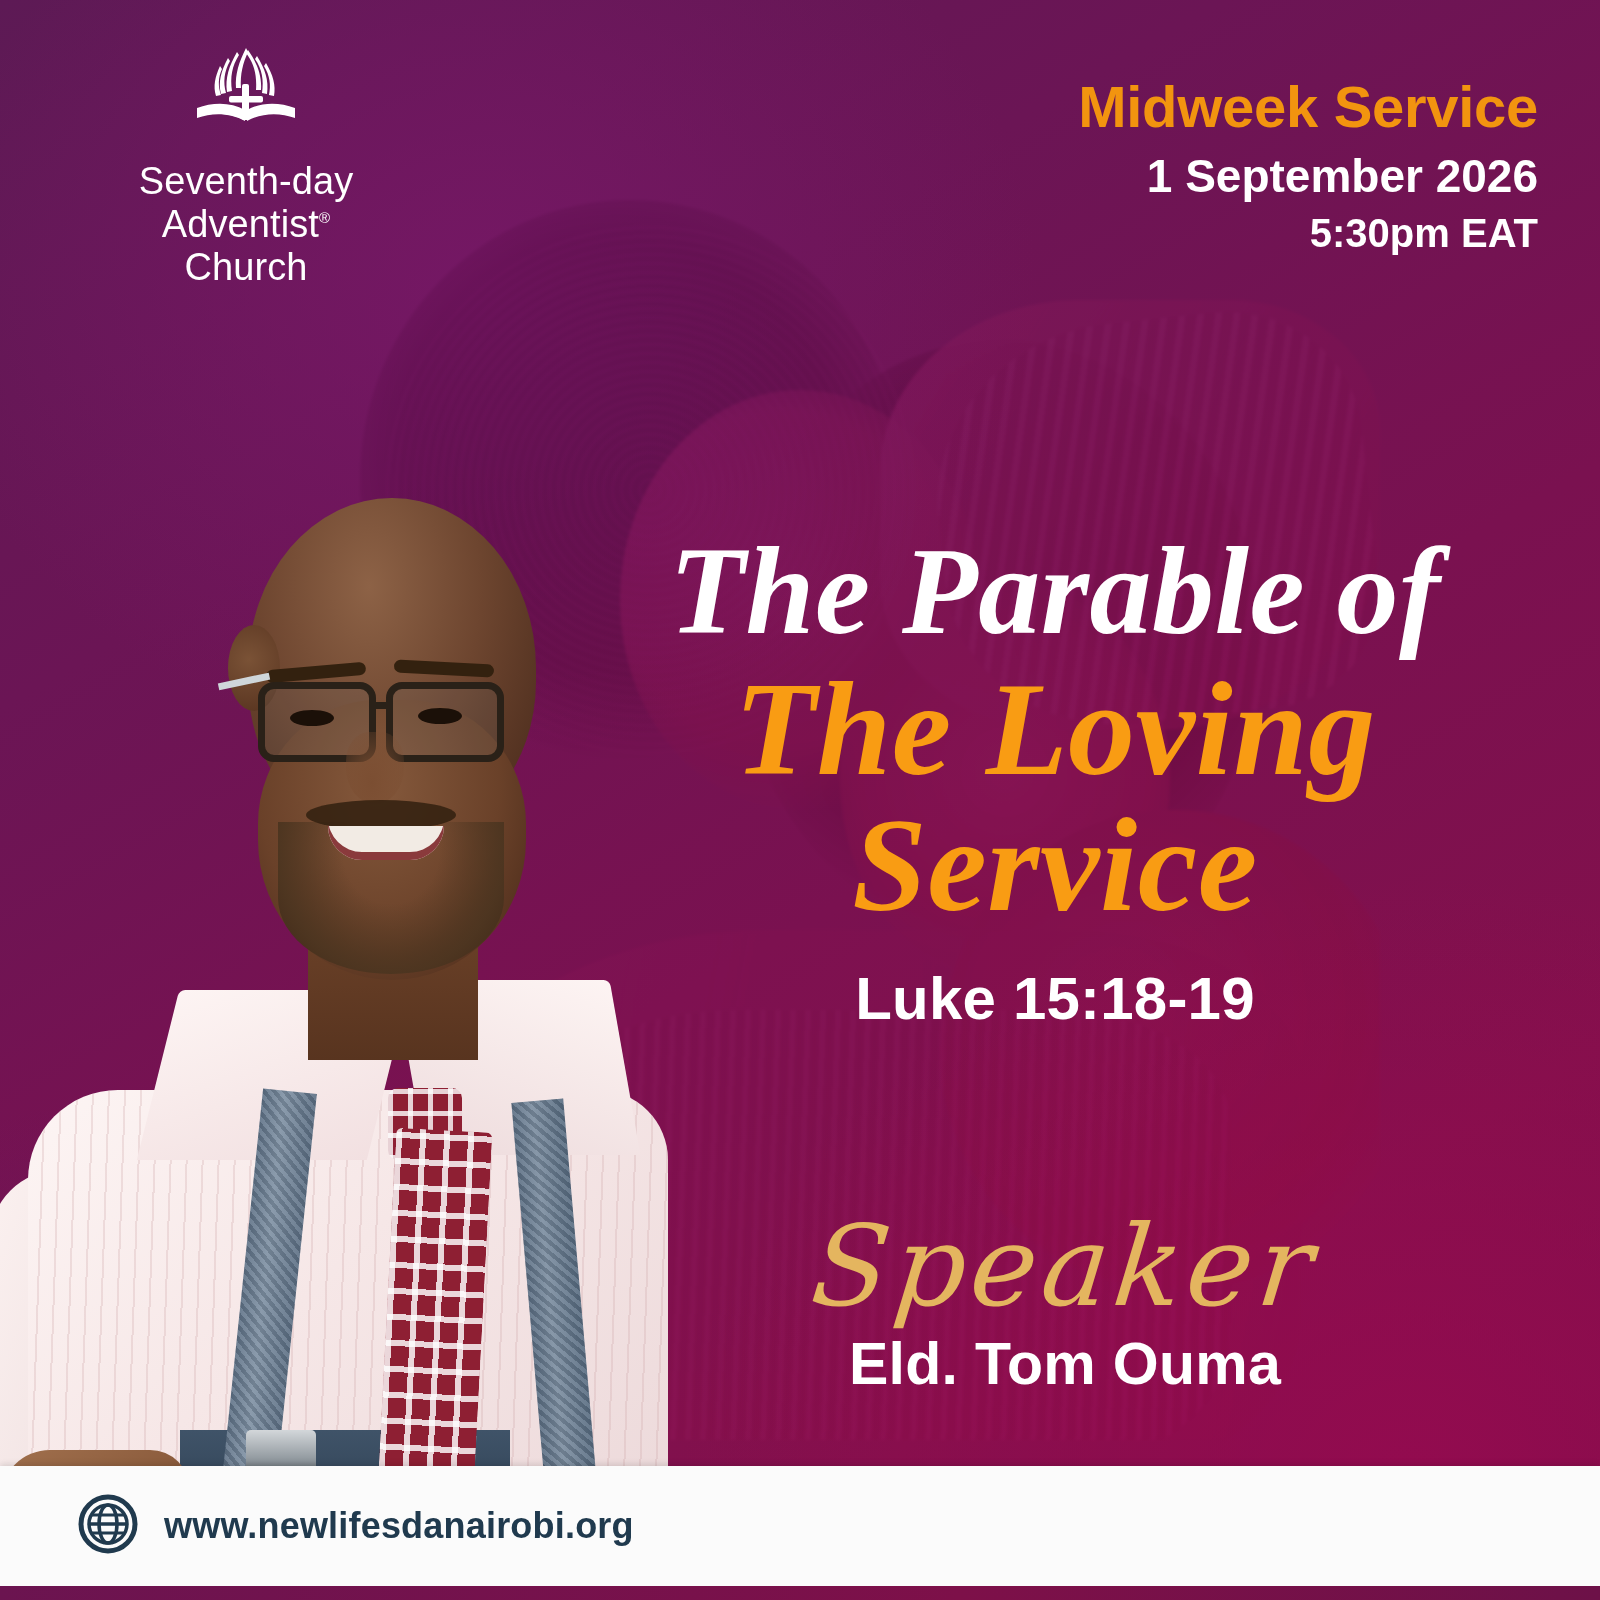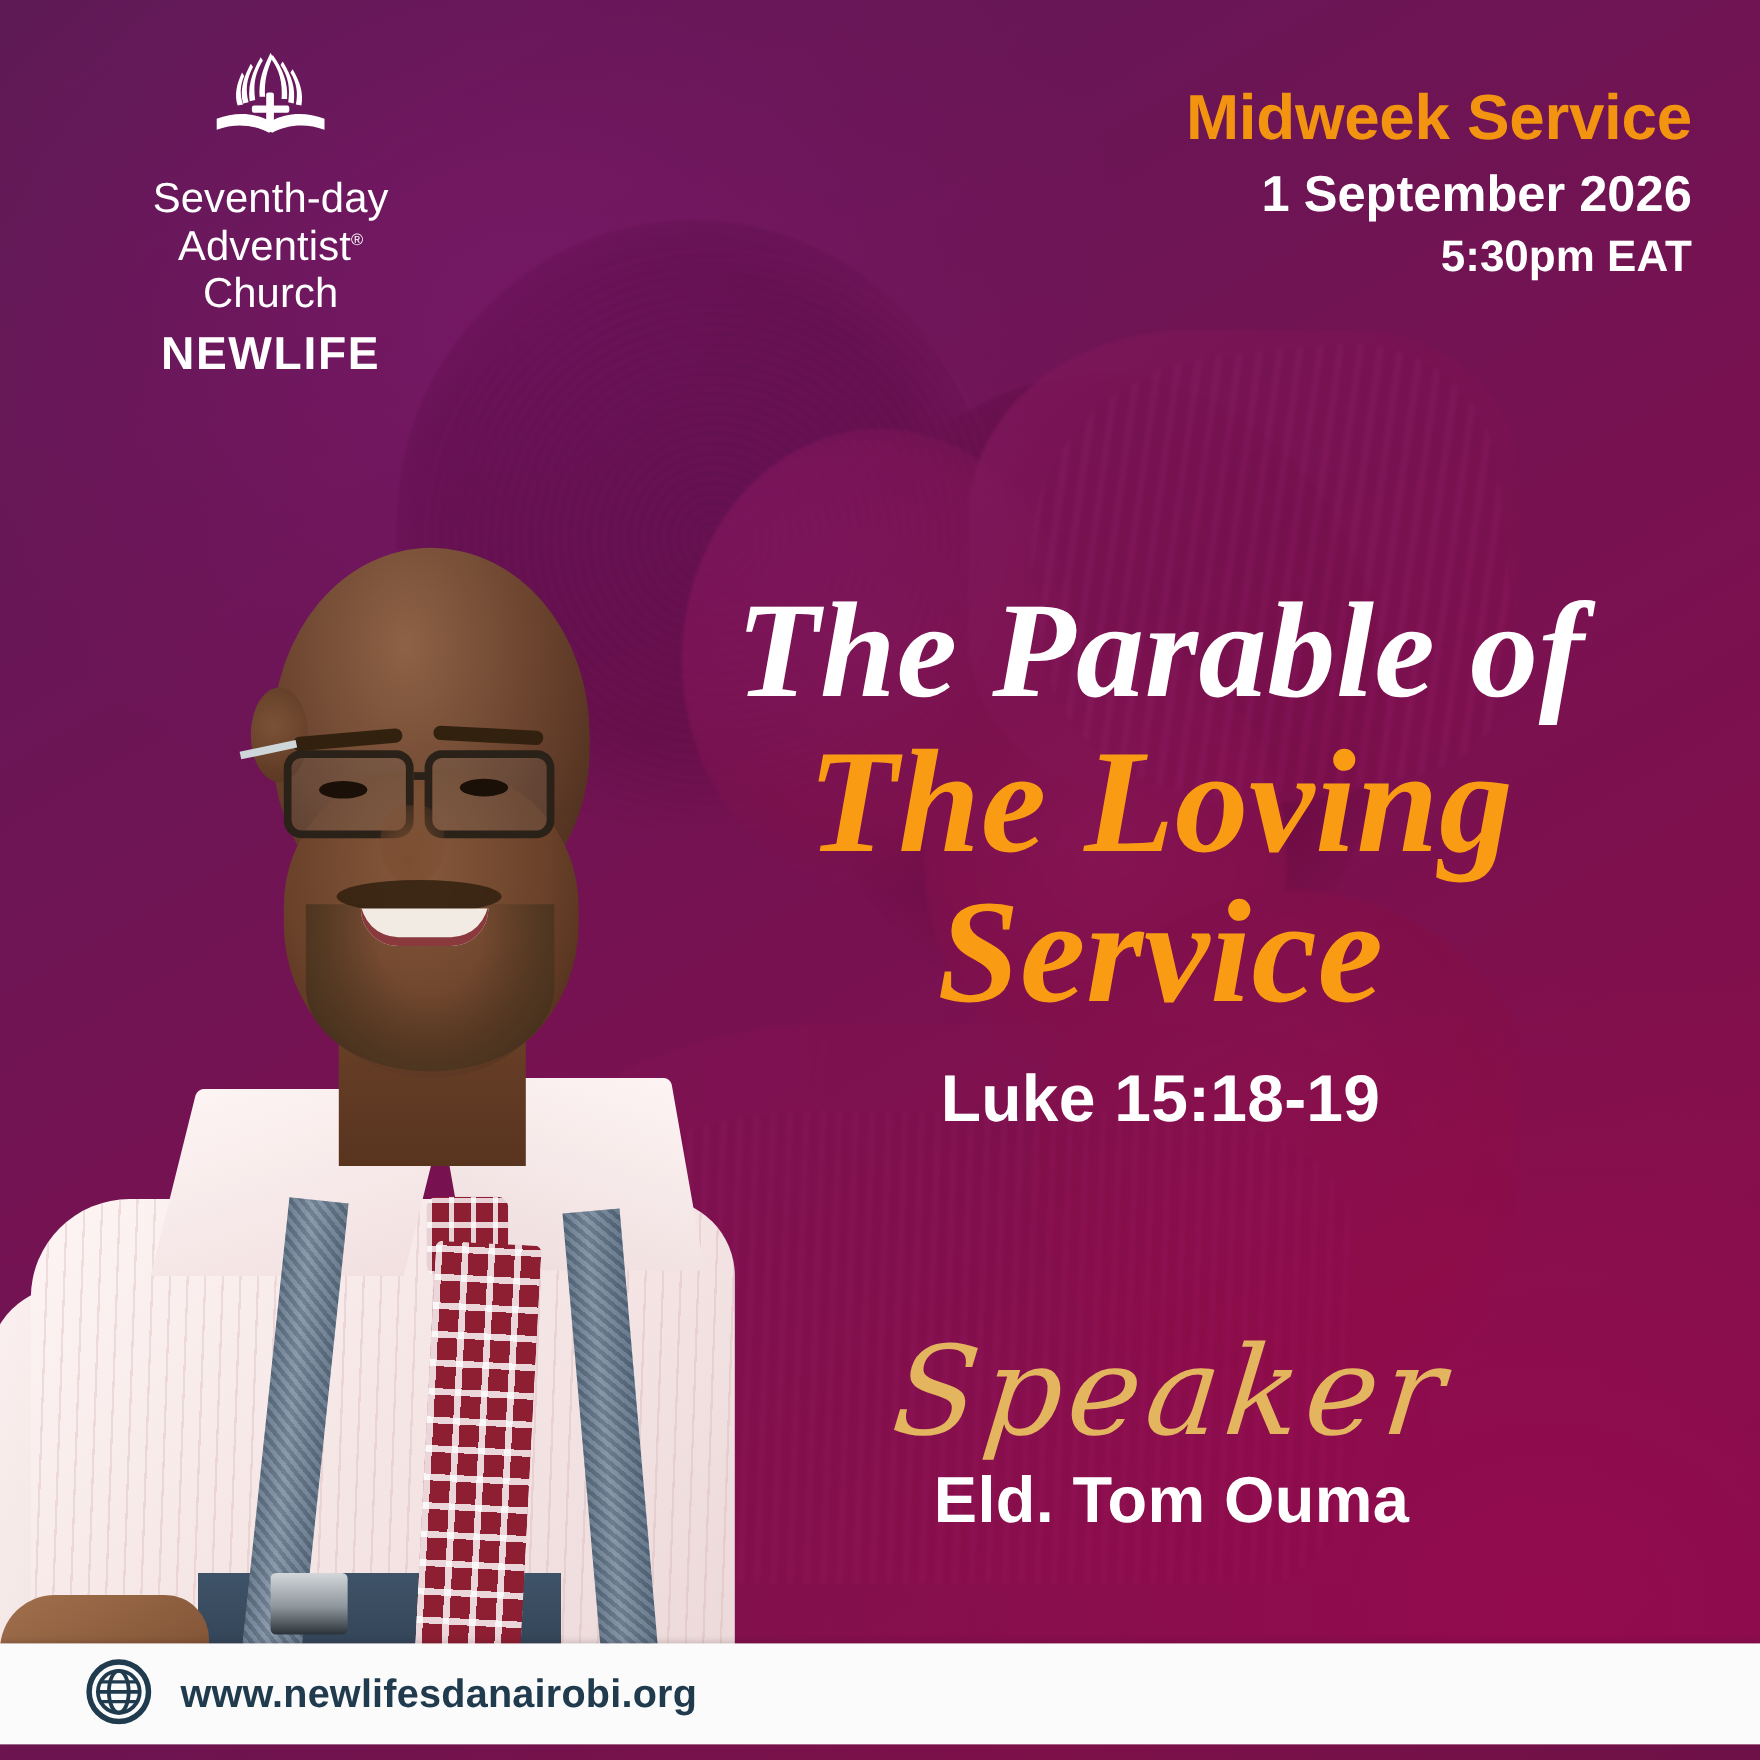--- a/index.html
+++ b/index.html
@@ -143,21 +143,21 @@
   .verse{ color:#fff; font-size:60px; font-weight:700; margin-top:32px; letter-spacing:.2px; }
 
   
   .spk{ position:absolute; left:600px; top:1210px; width:930px; text-align:center; }
   .spk-script{ color:#E4B55F; font-family:"DejaVu Serif", serif; font-style:italic;
     font-size:112px; line-height:1; letter-spacing:5px; font-weight:400;
     transform:skewX(-6deg); display:inline-block; }
   .spk-name{ color:#fff; font-size:59px; font-weight:700; margin-top:8px; letter-spacing:.3px; }
 
   
-  .footer{ position:absolute; left:0; bottom:14px; width:1600px; height:92px;
+  .footer{ position:absolute; left:0; bottom:14px; width:1600px; height:120px;
     background:#fbfbfb; display:flex; align-items:center; box-shadow:0 -2px 6px rgba(0,0,0,.12); }
   .footer-strip{ position:absolute; left:0; bottom:0; width:1600px; height:14px;
     background:linear-gradient(90deg,#6b1450,#7d1049 60%,#6d1148); }
   .f-web{ display:flex; align-items:center; margin-left:78px; }
   .f-web-text{ color:#203A4E; font-size:36px; font-weight:700; margin-left:26px; letter-spacing:.2px; }
   .f-social{ display:flex; align-items:center; margin-left:132px; gap:22px; }
   .s-ic{ width:62px; height:62px; border-radius:50%; background:#2F506B;
     display:flex; align-items:center; justify-content:center; box-shadow:0 2px 4px rgba(0,0,0,.18); }
   .f-handle{ color:#203A4E; font-size:34px; font-weight:700; margin-left:28px; letter-spacing:.1px; }
 </style>
@@ -194,21 +194,20 @@
           <rect x="38" y="52" width="34" height="6.5" rx="2"></rect>
           <path d="M54 66 C40 58 22 58 6 64 L6 74 C22 68 40 69 54 77 Z"></path>
           <path d="M56 66 C70 58 88 58 104 64 L104 74 C88 68 70 69 56 77 Z"></path>
           <path d="M8 66 C24 61 40 62 53 70 L53 76 C40 69 24 68 8 72 Z" opacity=".85"></path>
         </g>
         <circle cx="101" cy="70" r="2.4" fill="#ffffff"></circle>
       </svg>
     </div>
     <div class="logo-l1">Seventh-day</div>
     <div class="logo-l2"><span>Adventist</span><span class="reg">®</span> <span>Church</span></div>
-    <div class="logo-new">NEWLIFE</div>
   </div>
 
   <div class="hdr">
     <div class="hdr-service">Midweek Service</div>
     <div class="hdr-date">1 September 2026</div>
     <div class="hdr-time">5:30pm EAT</div>
   </div>
 
   <div class="photo">
     <div class="pp arm"></div>

